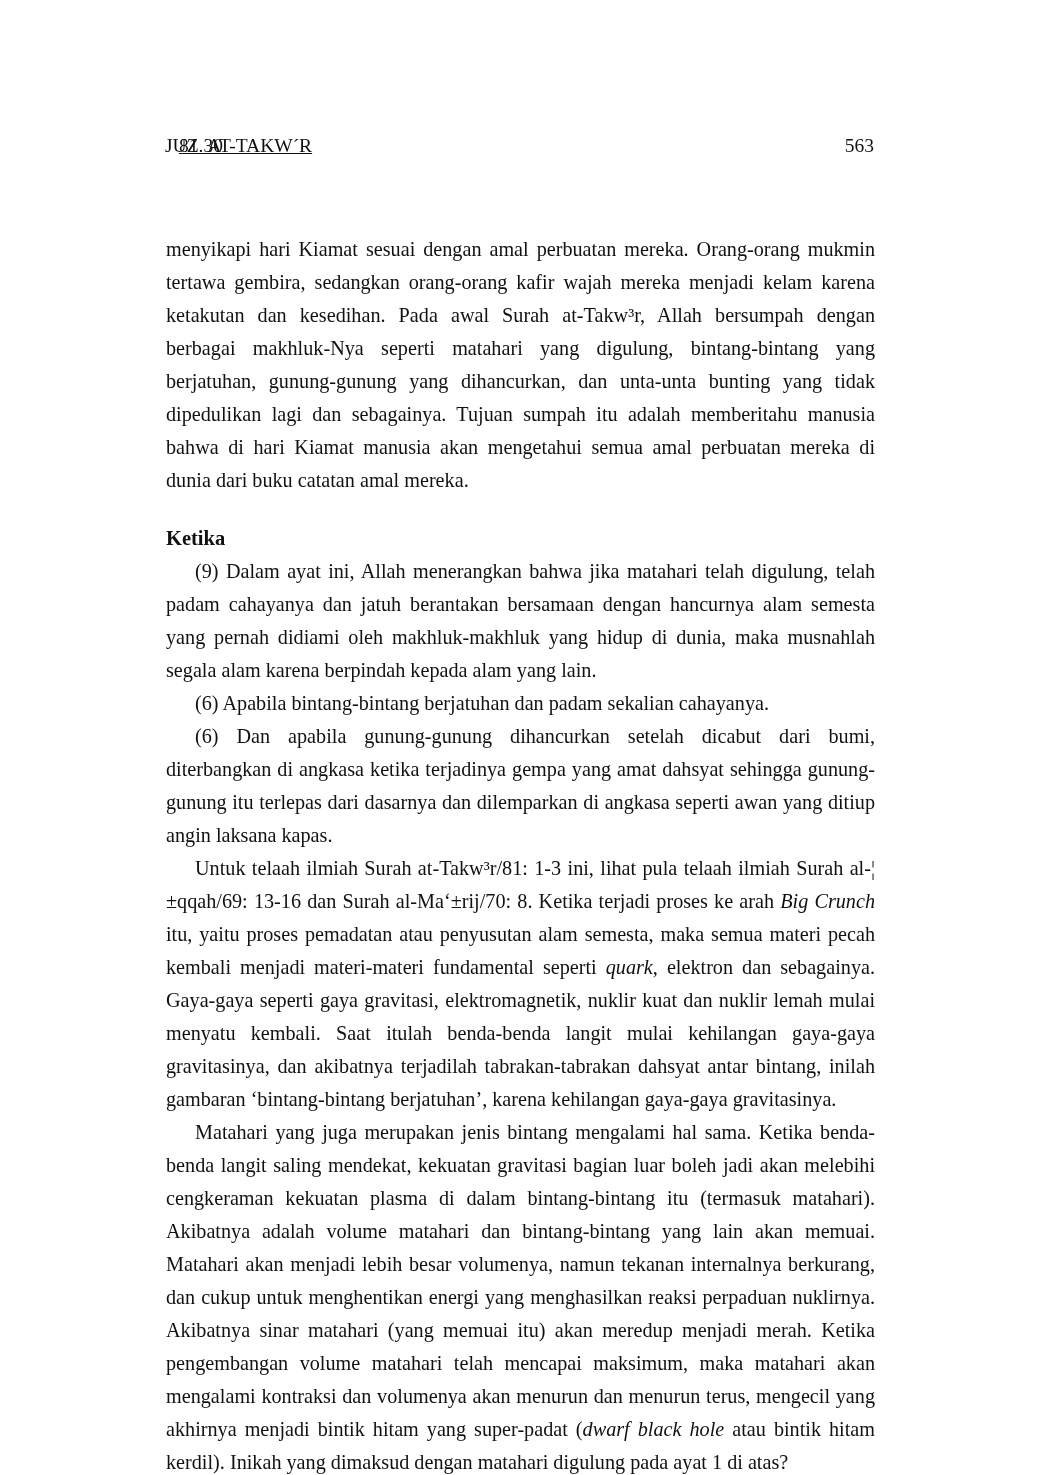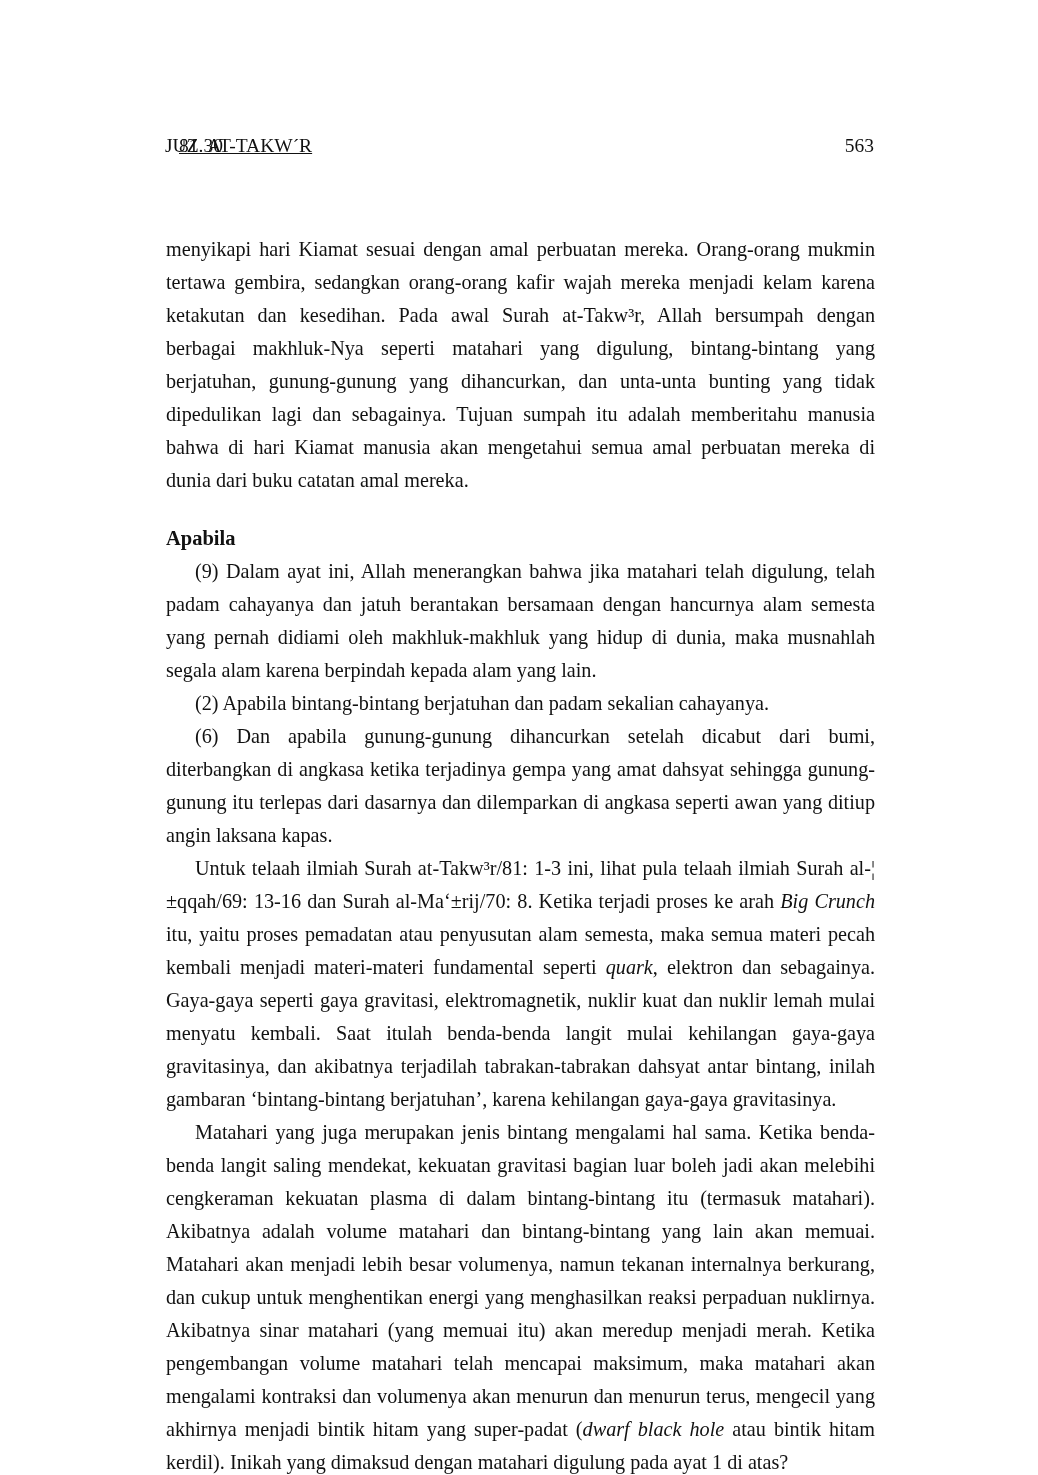--- a/index.html
+++ b/index.html
@@ -29,19 +29,19 @@
 
 <div class="header">
   <span class="left">JUZ 30</span>
   <span class="center">81. AT-TAKW´R</span>
   <span class="right">563</span>
 </div>
 
 <div class="body-text">
   <p>menyikapi hari Kiamat sesuai dengan amal perbuatan mereka. Orang-orang mukmin tertawa gembira, sedangkan orang-orang kafir wajah mereka menjadi kelam karena ketakutan dan kesedihan. Pada awal Surah at-Takw³r, Allah bersumpah dengan berbagai makhluk-Nya seperti matahari yang digulung, bintang-bintang yang berjatuhan, gunung-gunung yang dihancurkan, dan unta-unta bunting yang tidak dipedulikan lagi dan sebagainya. Tujuan sumpah itu adalah memberitahu manusia bahwa di hari Kiamat manusia akan mengetahui semua amal perbuatan mereka di dunia dari buku catatan amal mereka.</p>
   <div class="gap"></div>
-  <p class="heading">Apabila</p>
+  <p class="heading">Ketika</p>
   <p class="indent">(9) Dalam ayat ini, Allah menerangkan bahwa jika matahari telah digulung, telah padam cahayanya dan jatuh berantakan bersamaan dengan hancurnya alam semesta yang pernah didiami oleh makhluk-makhluk yang hidup di dunia, maka musnahlah segala alam karena berpindah kepada alam yang lain.</p>
-  <p class="indent">(2) Apabila bintang-bintang berjatuhan dan padam sekalian cahayanya.</p>
+  <p class="indent">(6) Apabila bintang-bintang berjatuhan dan padam sekalian cahayanya.</p>
   <p class="indent">(6) Dan apabila gunung-gunung dihancurkan setelah dicabut dari bumi, diterbangkan di angkasa ketika terjadinya gempa yang amat dahsyat sehingga gunung-gunung itu terlepas dari dasarnya dan dilemparkan di angkasa seperti awan yang ditiup angin laksana kapas.</p>
   <p class="indent"><span>Untuk telaah ilmiah Surah at-Takw³r/81: 1-3 ini, lihat pula telaah ilmiah Surah al-¦ ±qqah/69: 13-16 dan Surah al-Ma‘±rij/70: 8. Ketika terjadi proses ke arah </span><em>Big Crunch</em><span> itu, yaitu proses pemadatan atau penyusutan alam semesta, maka semua materi pecah kembali menjadi materi-materi fundamental seperti </span><em>quark</em><span>, elektron dan sebagainya. Gaya-gaya seperti gaya gravitasi, elektromagnetik, nuklir kuat dan nuklir lemah mulai menyatu kembali. Saat itulah benda-benda langit mulai kehilangan gaya-gaya gravitasinya, dan akibatnya terjadilah tabrakan-tabrakan dahsyat antar bintang, inilah gambaran ‘bintang-bintang berjatuhan’, karena kehilangan gaya-gaya gravitasinya.</span></p>
   <p class="indent"><span>Matahari yang juga merupakan jenis bintang mengalami hal sama. Ketika benda-benda langit saling mendekat, kekuatan gravitasi bagian luar boleh jadi akan melebihi cengkeraman kekuatan plasma di dalam bintang-bintang itu (termasuk matahari). Akibatnya adalah volume matahari dan bintang-bintang yang lain akan memuai. Matahari akan menjadi lebih besar volumenya, namun tekanan internalnya berkurang, dan cukup untuk menghentikan energi yang menghasilkan reaksi perpaduan nuklirnya. Akibatnya sinar matahari (yang memuai itu) akan meredup menjadi merah. Ketika pengembangan volume matahari telah mencapai maksimum, maka matahari akan mengalami kontraksi dan volumenya akan menurun dan menurun terus, mengecil yang akhirnya menjadi bintik hitam yang super-padat (</span><em>dwarf black hole</em><span> atau bintik hitam kerdil). Inikah yang dimaksud dengan matahari digulung pada ayat 1 di atas?</span></p>
 </div>
 
 </body></html>

